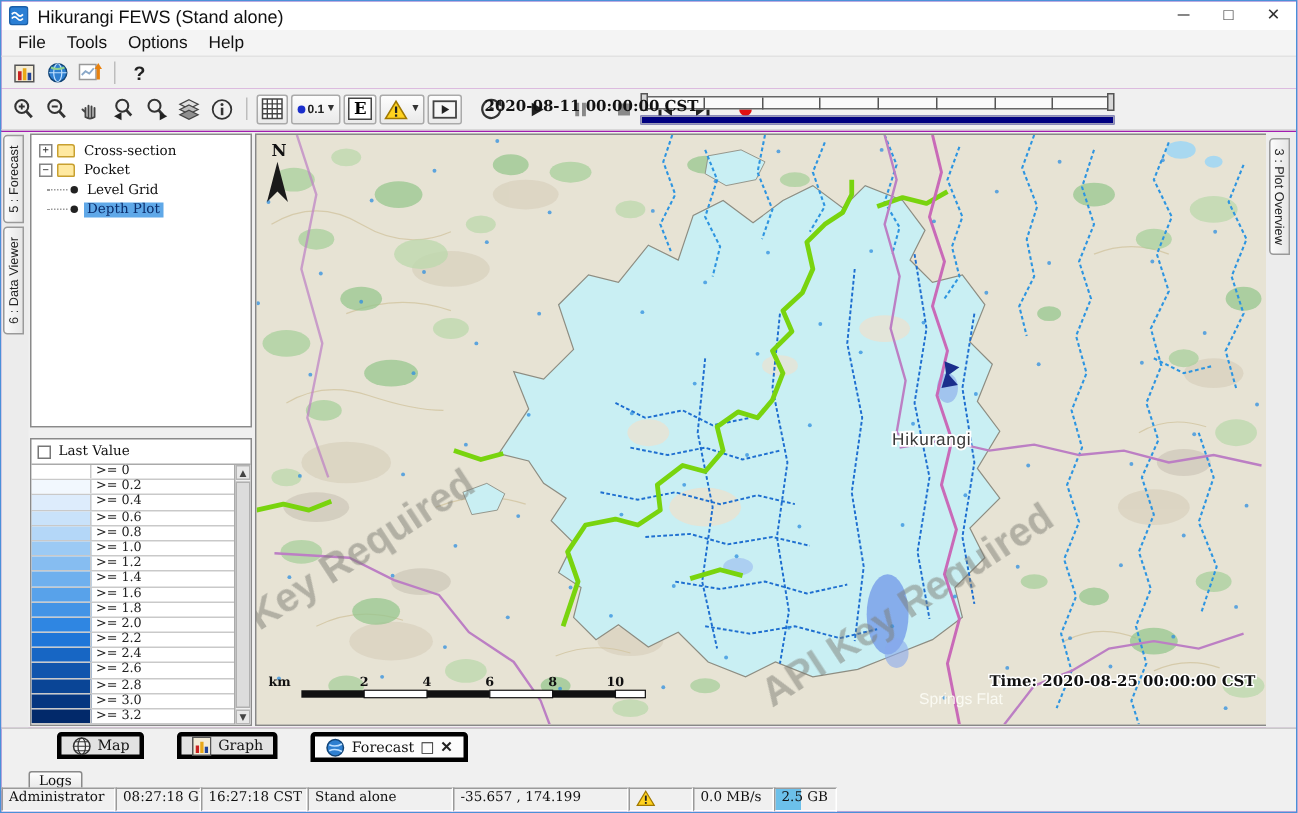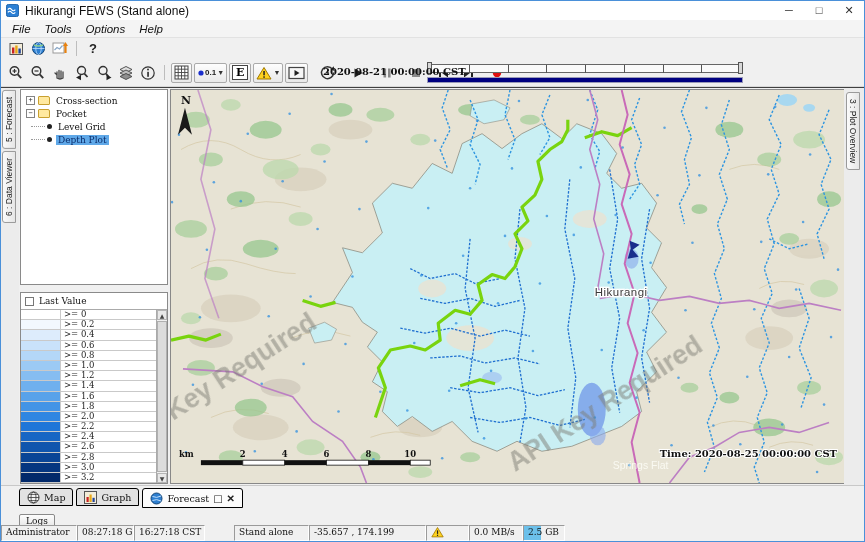--- a/index.html
+++ b/index.html
@@ -1,28 +1,28 @@
 <!DOCTYPE html>
 <html><head>
 <meta charset="utf-8">
 <style>
   * { box-sizing: border-box; margin: 0; padding: 0; }
   html,body { width:865px; height:542px; overflow:hidden; }
   body { font-family:"Liberation Sans",sans-serif; background:#f0f0f0; }
-  #window { width:865px; height:542px; border:1px solid #4a90d9; position:relative; background:#404040; }
+  #window { width:865px; height:542px; border:1px solid #4a90d9; position:relative; background:#a21caf; }
 
   
   #titlebar { height:19px; background:#ffffff; display:flex; align-items:center; position:relative; }
   #app-icon { width:13px; height:13px; margin:0 6px 0 5px; }
   #title-text { font-size:12px; color:#111; }
   #win-controls { position:absolute; right:0; top:0; height:19px; display:flex; }
   .win-btn { width:30px; height:19px; text-align:center; font-size:11px; line-height:18px; color:#333; }
 
   
-  #menubar { height:18px; background:#f4f4f4; display:flex; align-items:center; padding-left:4px; border-bottom:1px solid #e2e2e2;font-style:italic; }
+  #menubar { height:18px; background:#f4f4f4; display:flex; align-items:center; padding-left:4px; border-bottom:1px solid #e2e2e2; }
   .menu-item { font-size:11.5px; color:#111; padding:1px 7px; }
 
   
   #toolbar1 { height:21px; background:#f0f0f0; display:flex; align-items:center; padding-left:4px; }
   #toolbar2 { height:28px; background:#f0f0f0; display:flex; align-items:center; padding-left:4px; position:relative; border-bottom:1px solid #d8d8d8; }
   .tbtn { display:inline-flex; align-items:center; justify-content:center; height:20px; min-width:20px; margin:0 1px; }
   .tbtn.raised { border:1px solid #aaa; background:linear-gradient(#fdfdfd,#e9e9e9); border-radius:2px; padding:0 2px; }
   .tsep { width:1px; height:15px; background:#bdbdbd; margin:0 5px; }
   .caret { font-size:7px; color:#333; margin-left:1px; }
   #help-btn { font-size:13px; font-weight:bold; color:#222; }
@@ -69,21 +69,21 @@
   .sc-arrow { height:10px; font-size:6px; text-align:center; line-height:10px; color:#444; border:1px solid #b5b5b5; background:#e8e8e8; }
   #sc-thumb { position:absolute; top:11px; bottom:11px; left:0; right:0; background:#dcdcdc; border:1px solid #b0b0b0; }
   #sc-down { position:absolute; bottom:0; left:0; right:0; }
 
   
   #map-panel { position:absolute; left:169px; top:1px; width:675px; height:395px; border:1px solid #888; background:#e7e3d4; overflow:hidden; }
   #map-svg { display:block; width:100%; height:100%; }
 
   
   #tabsrow { position:absolute; top:484px; left:0; right:0; height:23px; background:#f0f0f0; border-top:1px solid #c8c8c8; padding:2px 0 0 18px; display:flex; align-items:flex-start; }
-  .btab { display:inline-flex; align-items:center; gap:4px; border:1px solid #000000; border-radius:3px 3px 0 0; background:#e2e2e2; height:18px; padding:0 7px; margin-right:3px; font-family:"DejaVu Serif",serif; font-size:9.5px; color:#111; }
+  .btab { display:inline-flex; align-items:center; gap:4px; border:3px solid #000000; border-radius:3px 3px 0 0; background:#e2e2e2; height:18px; padding:0 7px; margin-right:3px; font-family:"DejaVu Serif",serif; font-size:9.5px; color:#111;margin-left:19px; }
   .btab.active { background:#fcfcfc; height:20px; }
   .tab-glyph { font-size:10px; color:#222; font-weight:bold; }
 
   #logsrow { position:absolute; top:507px; left:0; right:0; height:19px; background:#f0f0f0; padding:2px 0 0 18px; }
   #logs-btn { display:inline-block; border:1px solid #8a8a8a; border-radius:2px; background:linear-gradient(#fdfdfd,#e6e6e6); font-family:"DejaVu Serif",serif; font-size:9px; padding:1px 6px; color:#111; }
 
   
   #statusbar { position:absolute; bottom:0; left:0; right:0; height:16px; display:flex; background:#f0f0f0; font-family:"DejaVu Serif",serif; font-size:9px; color:#111; }
   .seg { border:1px solid; border-color:#9a9a9a #ffffff #ffffff #9a9a9a; height:100%; padding:1px 4px; white-space:nowrap; overflow:hidden; position:relative; }
   .seg span { position:relative; }
@@ -271,21 +271,21 @@
         <div class="tl-tick" style="left:37.5%"></div>
           <div class="tl-tick" style="left:50%"></div>
         <div class="tl-tick" style="left:62.5%"></div>
           <div class="tl-tick" style="left:75%"></div>
         <div class="tl-tick" style="left:87.5%"></div>
       </div>
       <div class="tl-handle" style="left:1px;"></div>
       <div class="tl-handle" style="right:1px;"></div>
       <div id="tl-bar"></div>
     </div>
-    <div id="tl-date">2020-08-21 00:00:00 CST</div>
+    <div id="tl-date">2020-08-11 00:00:00 CST</div>
   </div>
 
   <div id="main">
 
     <div id="left-strip">
       <span class="vtab-l">5 : Forecast</span>
       <span class="vtab-l">6 : Data Viewer</span>
     </div>
 
     <div id="tree-panel">
@@ -690,21 +690,21 @@
   </div>
 
   <div id="logsrow">
     <span id="logs-btn">Logs</span>
   </div>
 
   <div id="statusbar">
     <div class="seg" style="width:76px;">Administrator</div>
     <div class="seg" style="width:57px;">08:27:18 GMT</div>
     <div class="seg" style="width:71px;">16:27:18 CST</div>
-    <div class="seg" style="width:75px;margin-left:29px;">Stand alone</div>
+    <div class="seg" style="width:97px;">Stand alone</div>
     <div class="seg" style="width:117px;">-35.657 , 174.199</div>
     <div class="seg" style="width:43px; padding-top:0;">
       <svg width="13" height="12" viewBox="0 0 16 14">
         <polygon points="8,1.5 15,13 1,13" fill="#ffd21f" stroke="#a07800"></polygon>
         <rect x="7.3" y="5" width="1.5" height="4.3" fill="#222"></rect>
           <rect x="7.3" y="10.3" width="1.5" height="1.5" fill="#222"></rect>
       </svg>
     </div>
     <div class="seg" style="width:54px;">0.0 MB/s</div>
     <div class="seg" style="width:42px;">

